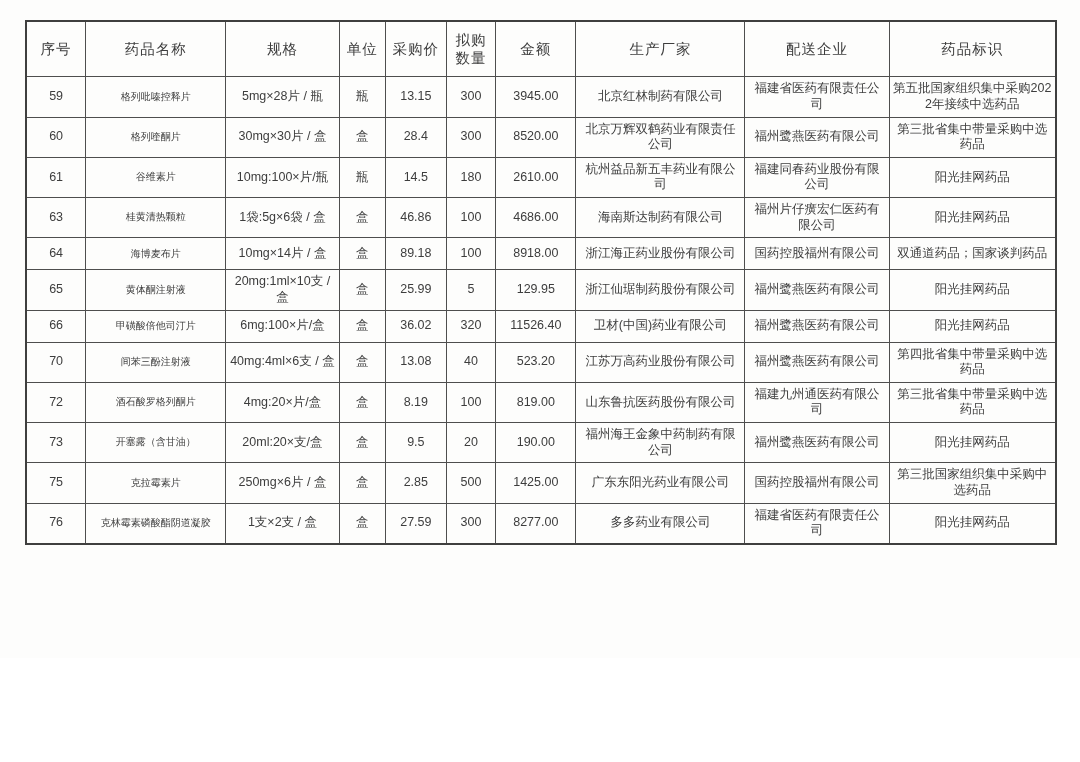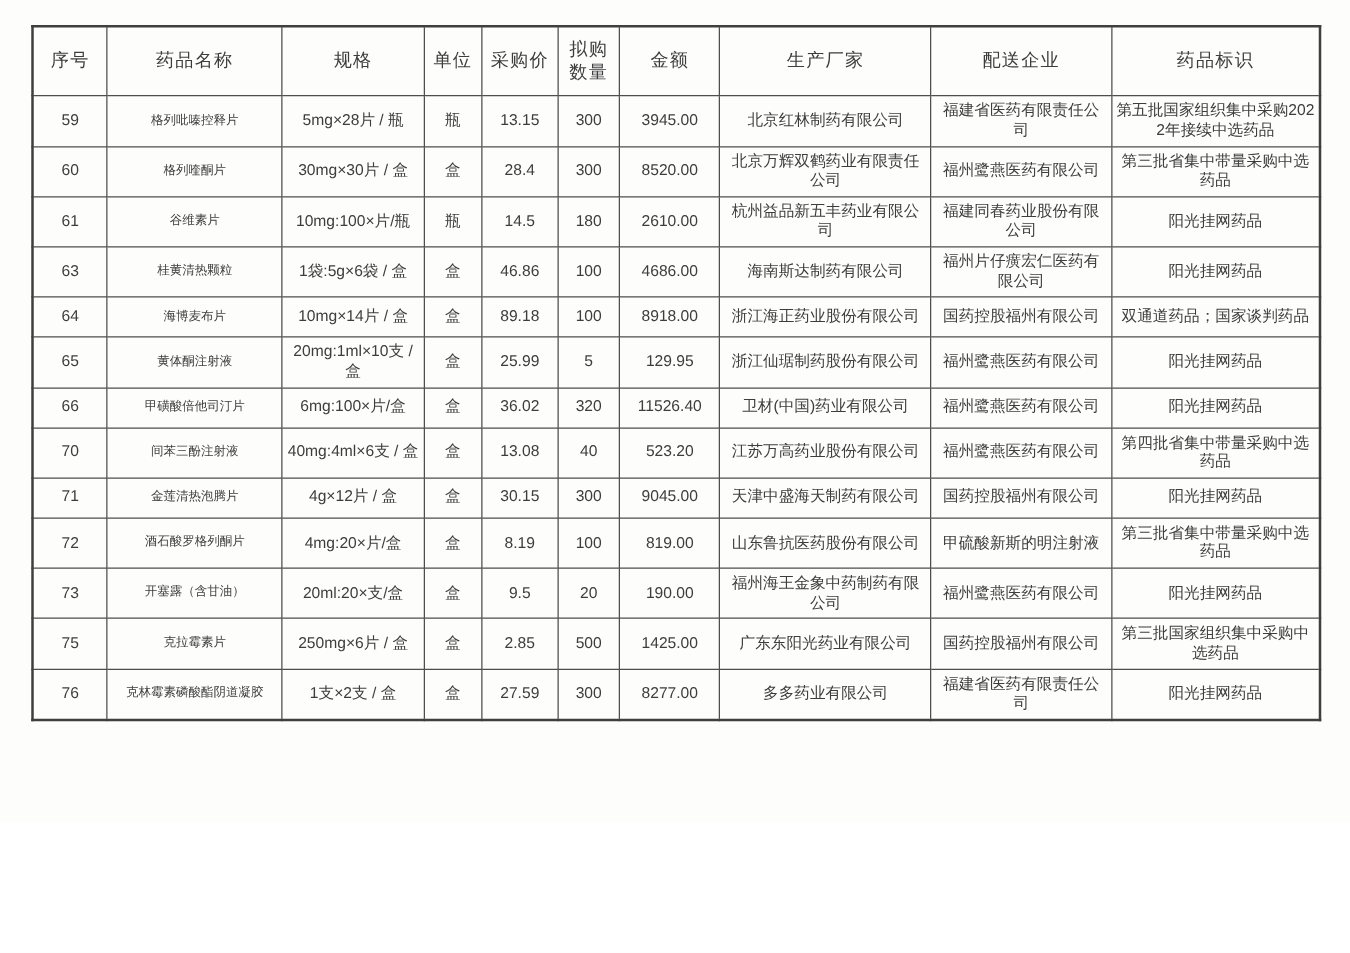--- a/index.html
+++ b/index.html
@@ -189,41 +189,29 @@
             <td class="cell-spec">40mg:4ml×6支 / 盒</td>
             <td class="cell-unit">盒</td>
             <td class="cell-price">13.08</td>
             <td class="cell-qty">40</td>
             <td class="cell-amount">523.20</td>
             <td class="cell-manufacturer">江苏万高药业股份有限公司</td>
             <td class="cell-distributor">福州鹭燕医药有限公司</td>
             <td class="cell-tag">第四批省集中带量采购中选药品</td>
           </tr>
           <tr>
-            <td class="cell-index">71</td>
-            <td class="cell-name">金莲清热泡腾片</td>
-            <td class="cell-spec">4g×12片 / 盒</td>
-            <td class="cell-unit">盒</td>
-            <td class="cell-price">30.15</td>
-            <td class="cell-qty">300</td>
-            <td class="cell-amount">9045.00</td>
-            <td class="cell-manufacturer">天津中盛海天制药有限公司</td>
-            <td class="cell-distributor">国药控股福州有限公司</td>
-            <td class="cell-tag">阳光挂网药品</td>
-          </tr>
-          <tr>
             <td class="cell-index">72</td>
             <td class="cell-name">酒石酸罗格列酮片</td>
             <td class="cell-spec">4mg:20×片/盒</td>
             <td class="cell-unit">盒</td>
             <td class="cell-price">8.19</td>
             <td class="cell-qty">100</td>
             <td class="cell-amount">819.00</td>
             <td class="cell-manufacturer">山东鲁抗医药股份有限公司</td>
-            <td class="cell-distributor">甲硫酸新斯的明注射液</td>
+            <td class="cell-distributor">福建九州通医药有限公司</td>
             <td class="cell-tag">第三批省集中带量采购中选药品</td>
           </tr>
           <tr>
             <td class="cell-index">73</td>
             <td class="cell-name">开塞露（含甘油）</td>
             <td class="cell-spec">20ml:20×支/盒</td>
             <td class="cell-unit">盒</td>
             <td class="cell-price">9.5</td>
             <td class="cell-qty">20</td>
             <td class="cell-amount">190.00</td>

